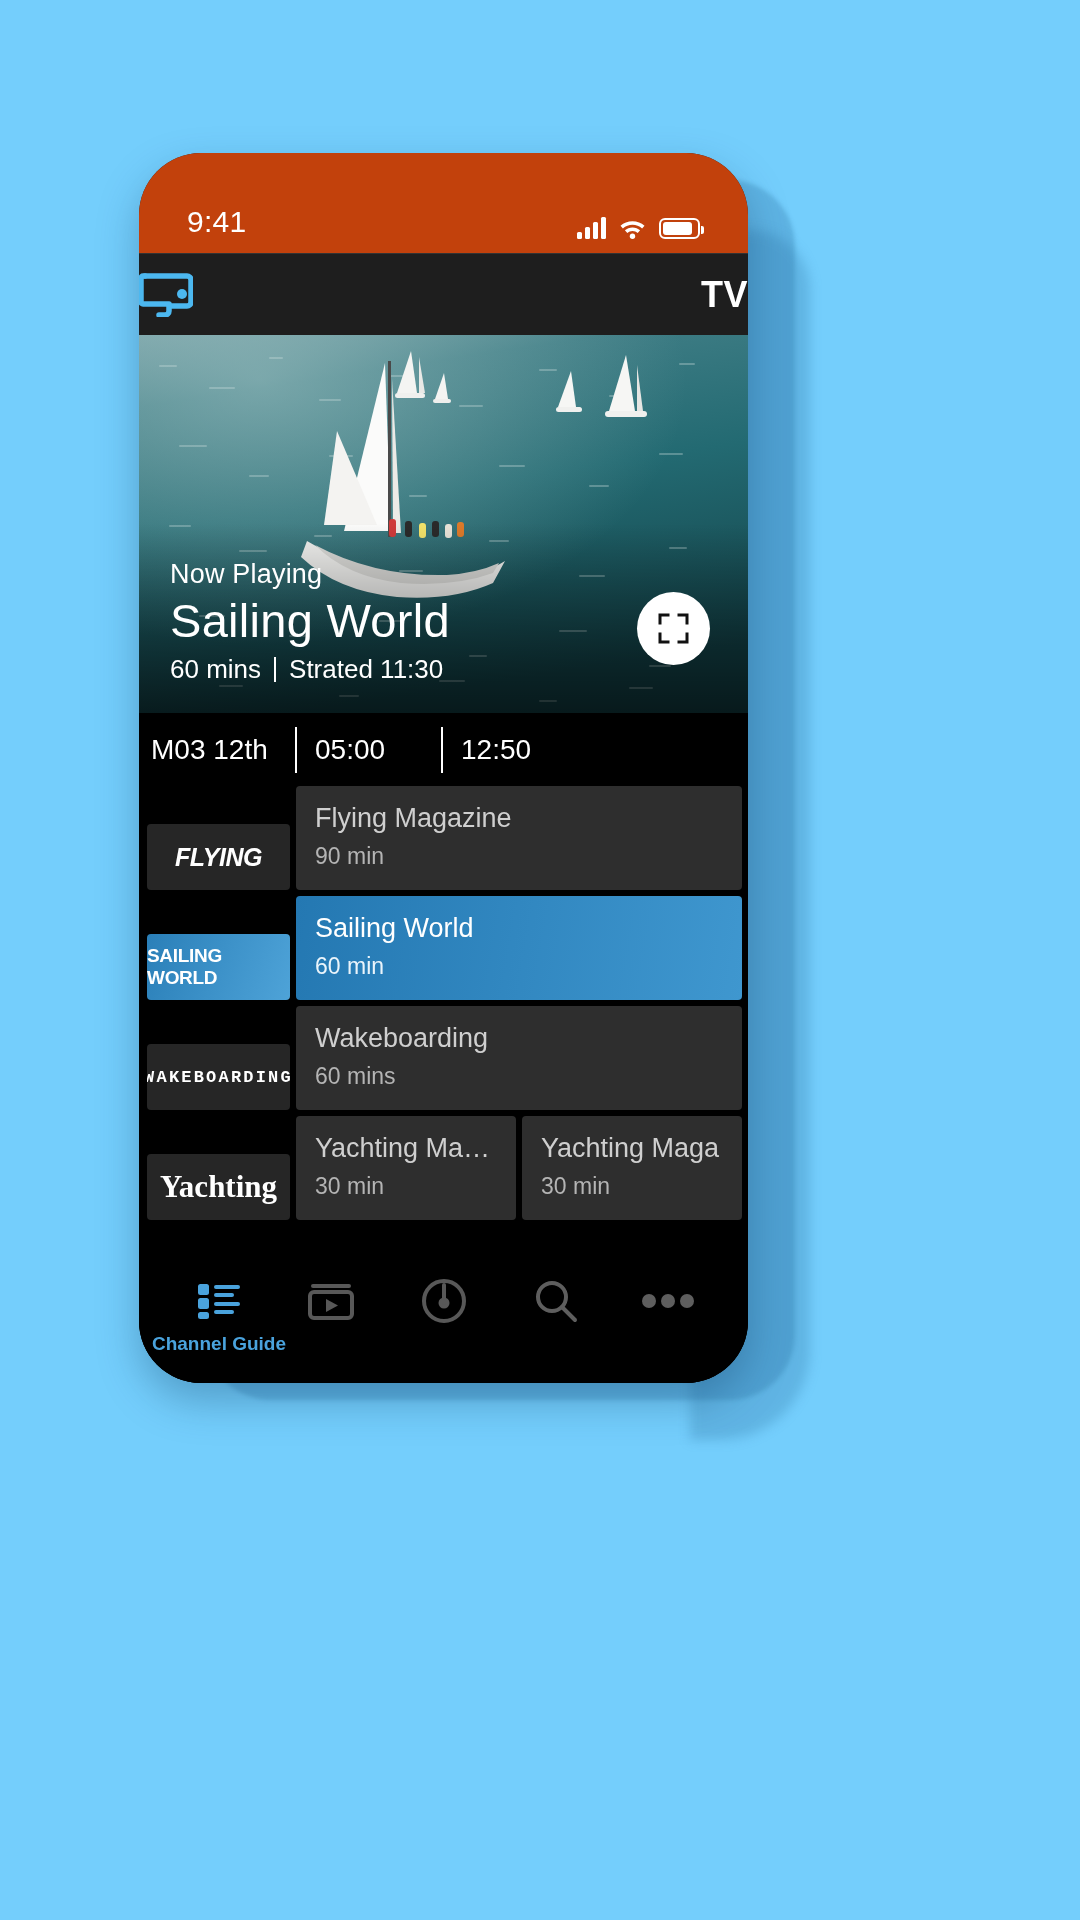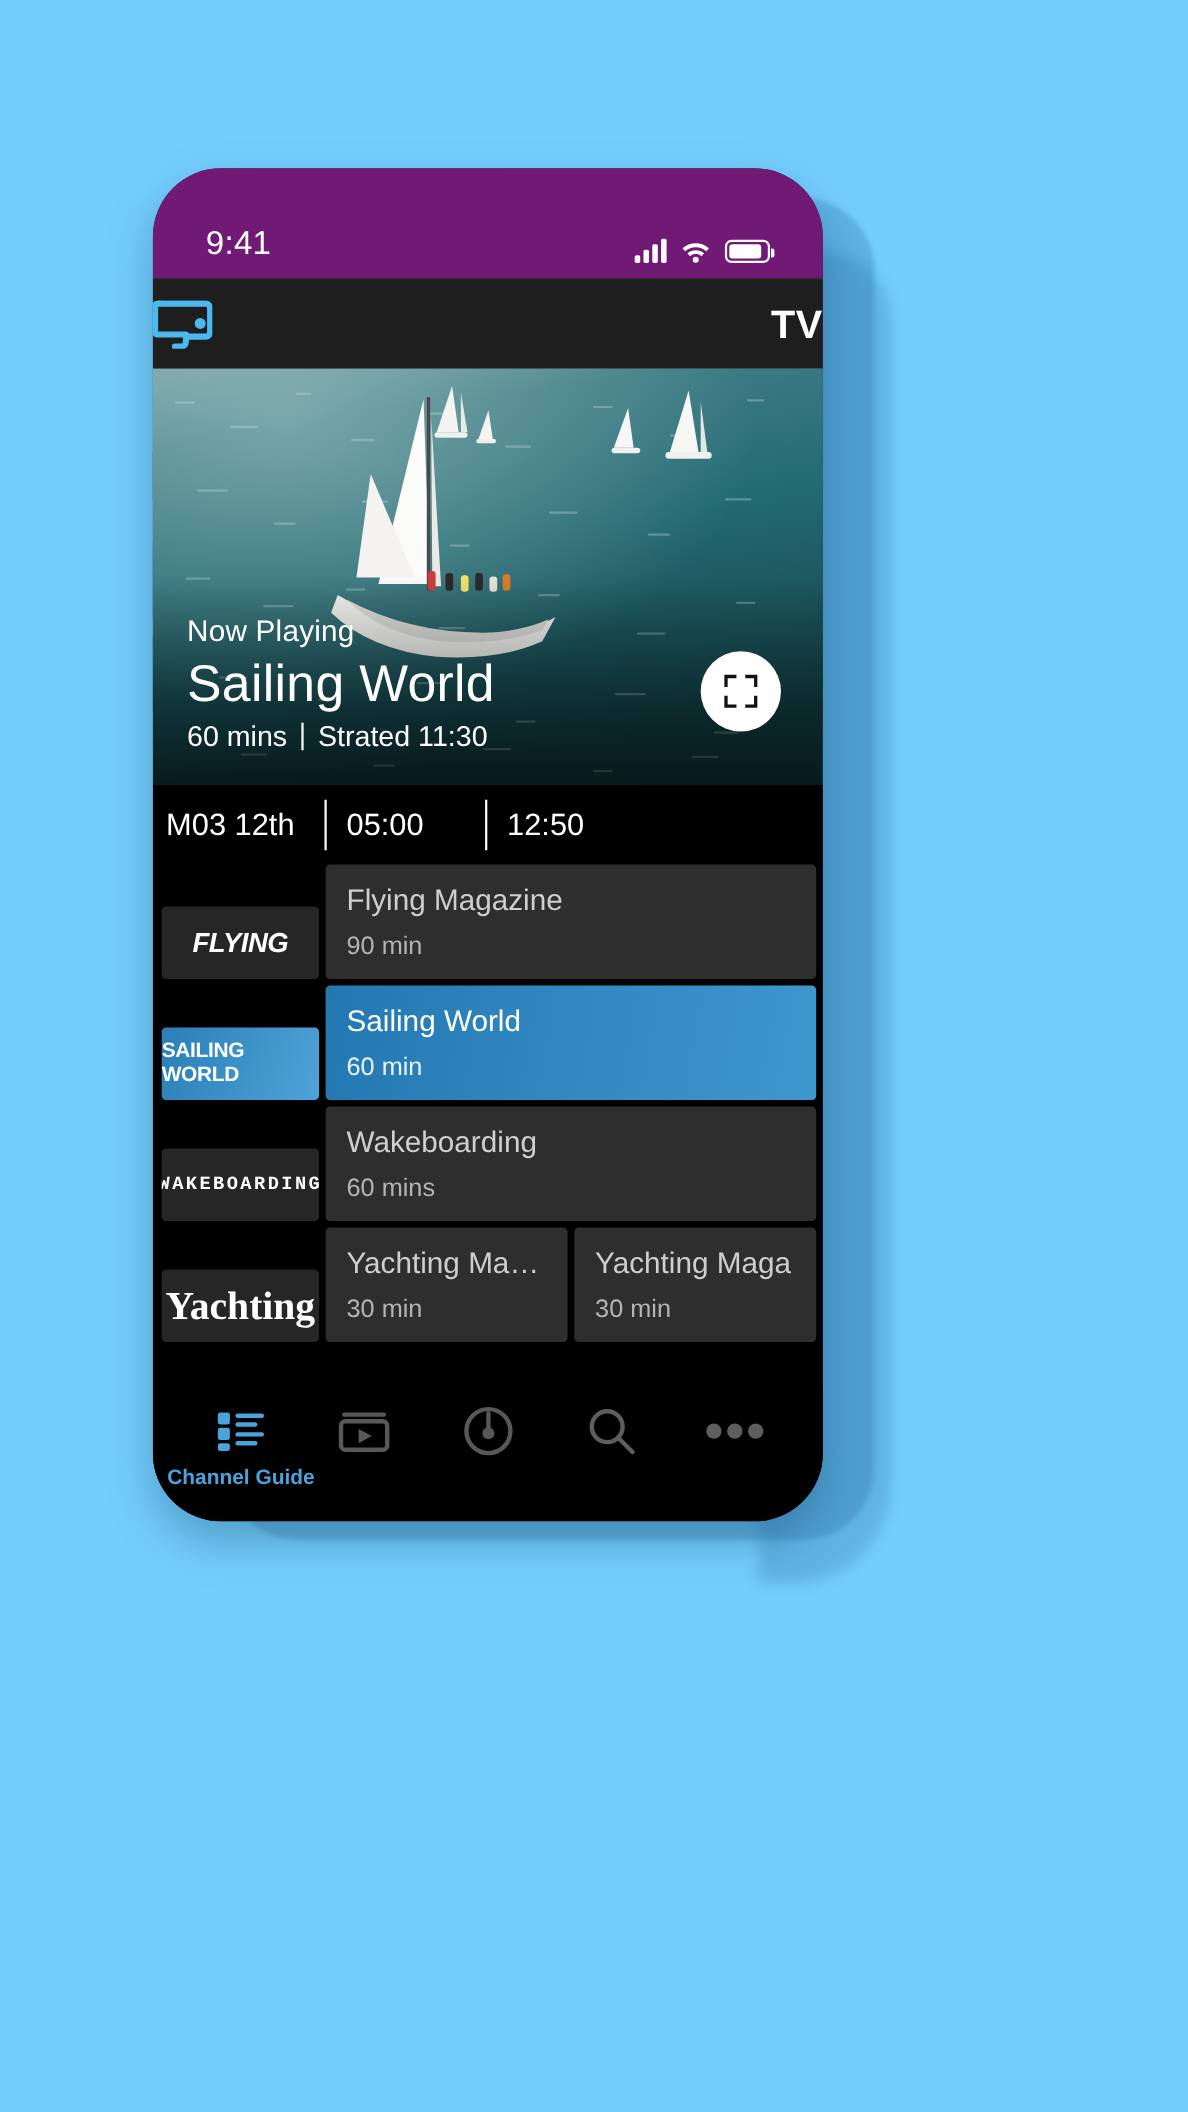--- a/index.html
+++ b/index.html
@@ -43,21 +43,21 @@
 
   
   .screen{
     position:absolute; left:0; top:0;
     width:609px; height:1230px;
     display:flex; flex-direction:column;
   }
 
   
   .statusbar{
-    height:100px; background:#701a75;
+    height:100px; background:#c2410c;
     display:flex; align-items:flex-end; justify-content:space-between;
     padding:0 48px 14px 48px; flex:none;
   }
   .status-time{ color:#fff; font-size:30px; font-weight:500; letter-spacing:.3px; }
   .status-icons{ display:flex; align-items:flex-end; gap:13px; }
   .bars{ display:flex; align-items:flex-end; gap:3px; height:22px; }
   .bars i{ display:block; width:5px; background:#fff; border-radius:1.5px; }
   .bars i:nth-child(1){ height:7px; }
   .bars i:nth-child(2){ height:12px; }
   .bars i:nth-child(3){ height:17px; }
@@ -125,25 +125,25 @@
   .row{ display:flex; gap:6px; height:104px; }
   .chan{
     width:143px; flex:none; border-radius:4px;
     background:#262626; display:flex; align-items:center; justify-content:center;
     color:#fff; overflow:hidden;margin-top:38px;
   }
   .chan.active{ background:linear-gradient(110deg,#2a7fb8 0%,#4ea3d8 100%); }
   .chan-flying{ font-size:25px; font-weight:800; font-style:italic; letter-spacing:-.5px; }
   .chan-sail{ font-size:19px; font-weight:800; letter-spacing:-.3px; }
   .chan-wake{ font-size:17px; font-weight:700; letter-spacing:2.2px; font-family:"Liberation Mono",monospace; }
-  .chan-yacht{ font-size:36px; font-weight:700; font-family:"Liberation Serif",serif; }
+  .chan-yacht{ font-size:31px; font-weight:700; font-family:"Liberation Serif",serif; }
 
   .prog{
     border-radius:4px; background:#2e2e2e; padding:17px 19px;
-    display:flex; flex-direction:column; justify-content:space-between; gap:9px;
+    display:flex; flex-direction:column; justify-content:flex-start; gap:9px;
     overflow:hidden; flex:none;
   }
   .prog.wide{ width:446px; }
   .prog.half{ width:220px; }
   .prog.active{ background:linear-gradient(100deg,#2478b2 0%,#3f97cf 100%); }
   .prog-title{
     color:#cfcfcf; font-size:27px; white-space:nowrap;
     overflow:hidden; text-overflow:ellipsis;
   }
   .prog.active .prog-title{ color:#fff; }

